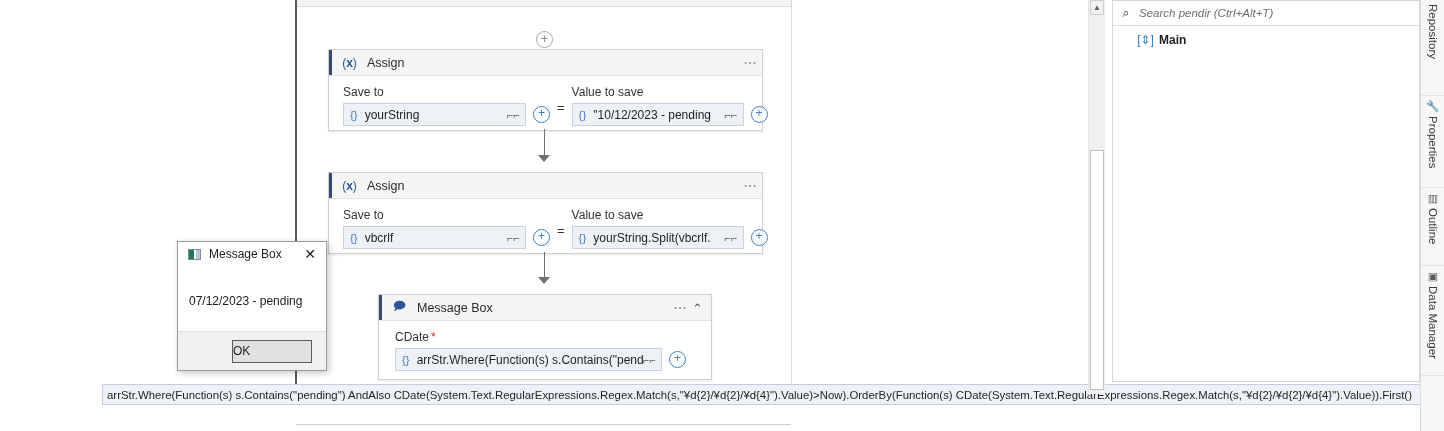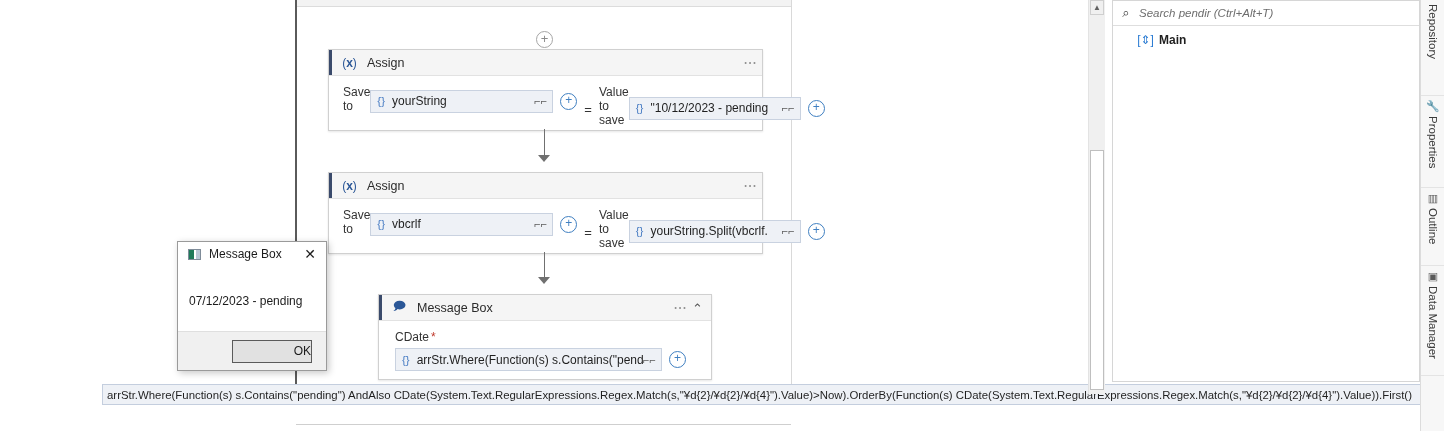--- a/index.html
+++ b/index.html
@@ -74,21 +74,21 @@
     color:#5a5a5a;font-size:13px;
   }
   .act-body{padding:9px 14px 12px 14px;}
 
   .field-label{
     font-size:12px;color:#333;margin-bottom:4px;display:block;
   }
   .req-star{color:#c0392b;margin-left:2px;}
 
   .arg-row{display:flex;align-items:flex-start;}
-  .arg-col{display:flex;}
+  .arg-col{display:flex;flex-direction:column;}
 
   .expr-box{
     height:21px;background:#eef1f6;border:1px solid #c9d2e0;
     display:flex;align-items:center;position:relative;overflow:hidden;
   }
   .expr-braces{
     color:#4a7ec4;font-size:11.5px;margin-left:6px;font-family:"Liberation Sans",sans-serif;
   }
   .expr-text{
     margin-left:7px;font-size:12px;color:#1f1f1f;white-space:nowrap;
@@ -126,21 +126,21 @@
   }
   #msgbox-content{height:66px;background:#fff;}
   #msgbox-text{position:absolute;left:11px;top:52px;font-size:12px;color:#1b1b1b;}
   #msgbox-footer{
     position:absolute;left:0;bottom:0;width:100%;height:38px;
     background:#f0f0f0;border-top:1px solid #dfdfdf;
   }
   #msgbox-ok{
     position:absolute;right:14px;top:8px;width:78px;height:21px;
     background:#e1e1e1;border:1px solid #5a5a5a;
-    font-size:12px;color:#1b1b1b;text-align:right;line-height:20px;
+    font-size:12px;color:#1b1b1b;text-align:left;line-height:20px;
   }
 
   
   #expr-status{
     left:102px;top:384px;width:1338px;height:21px;
     background:#eef1f6;border:1px solid #c4cede;
     font-size:11.4px;color:#1f1f1f;
     display:flex;align-items:center;
     white-space:nowrap;overflow:hidden;
     padding:0 4px;box-sizing:border-box;

